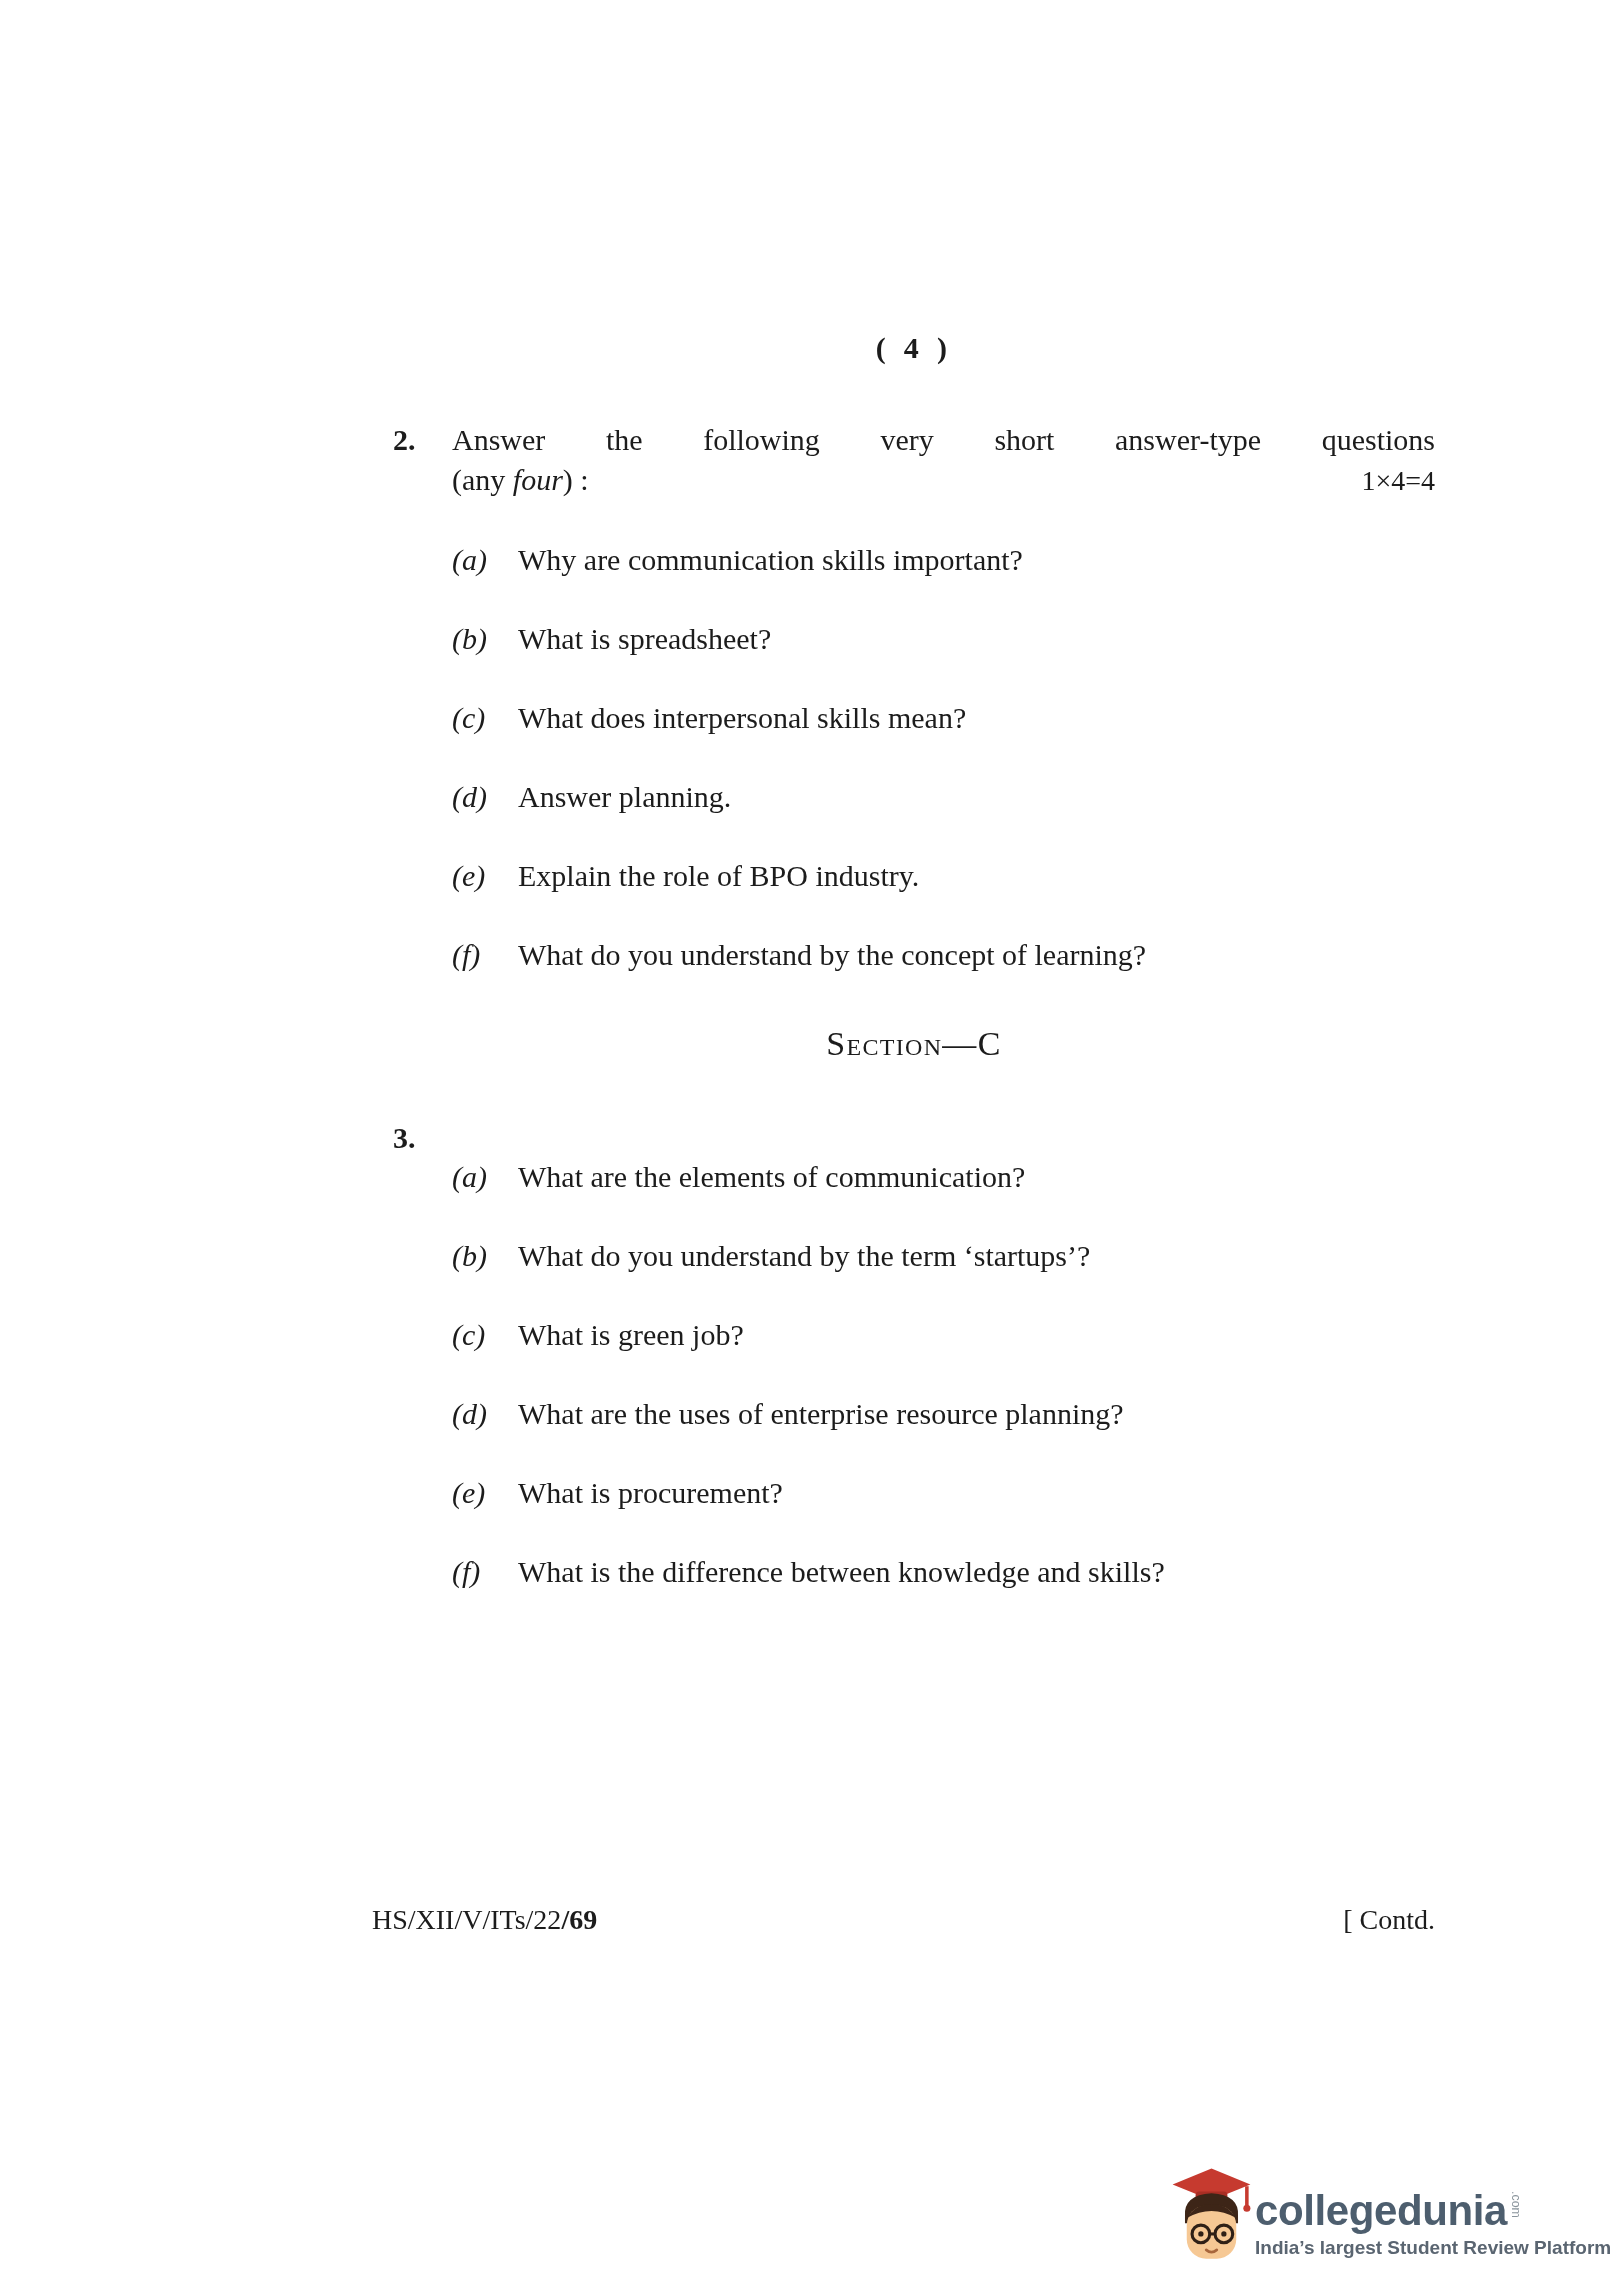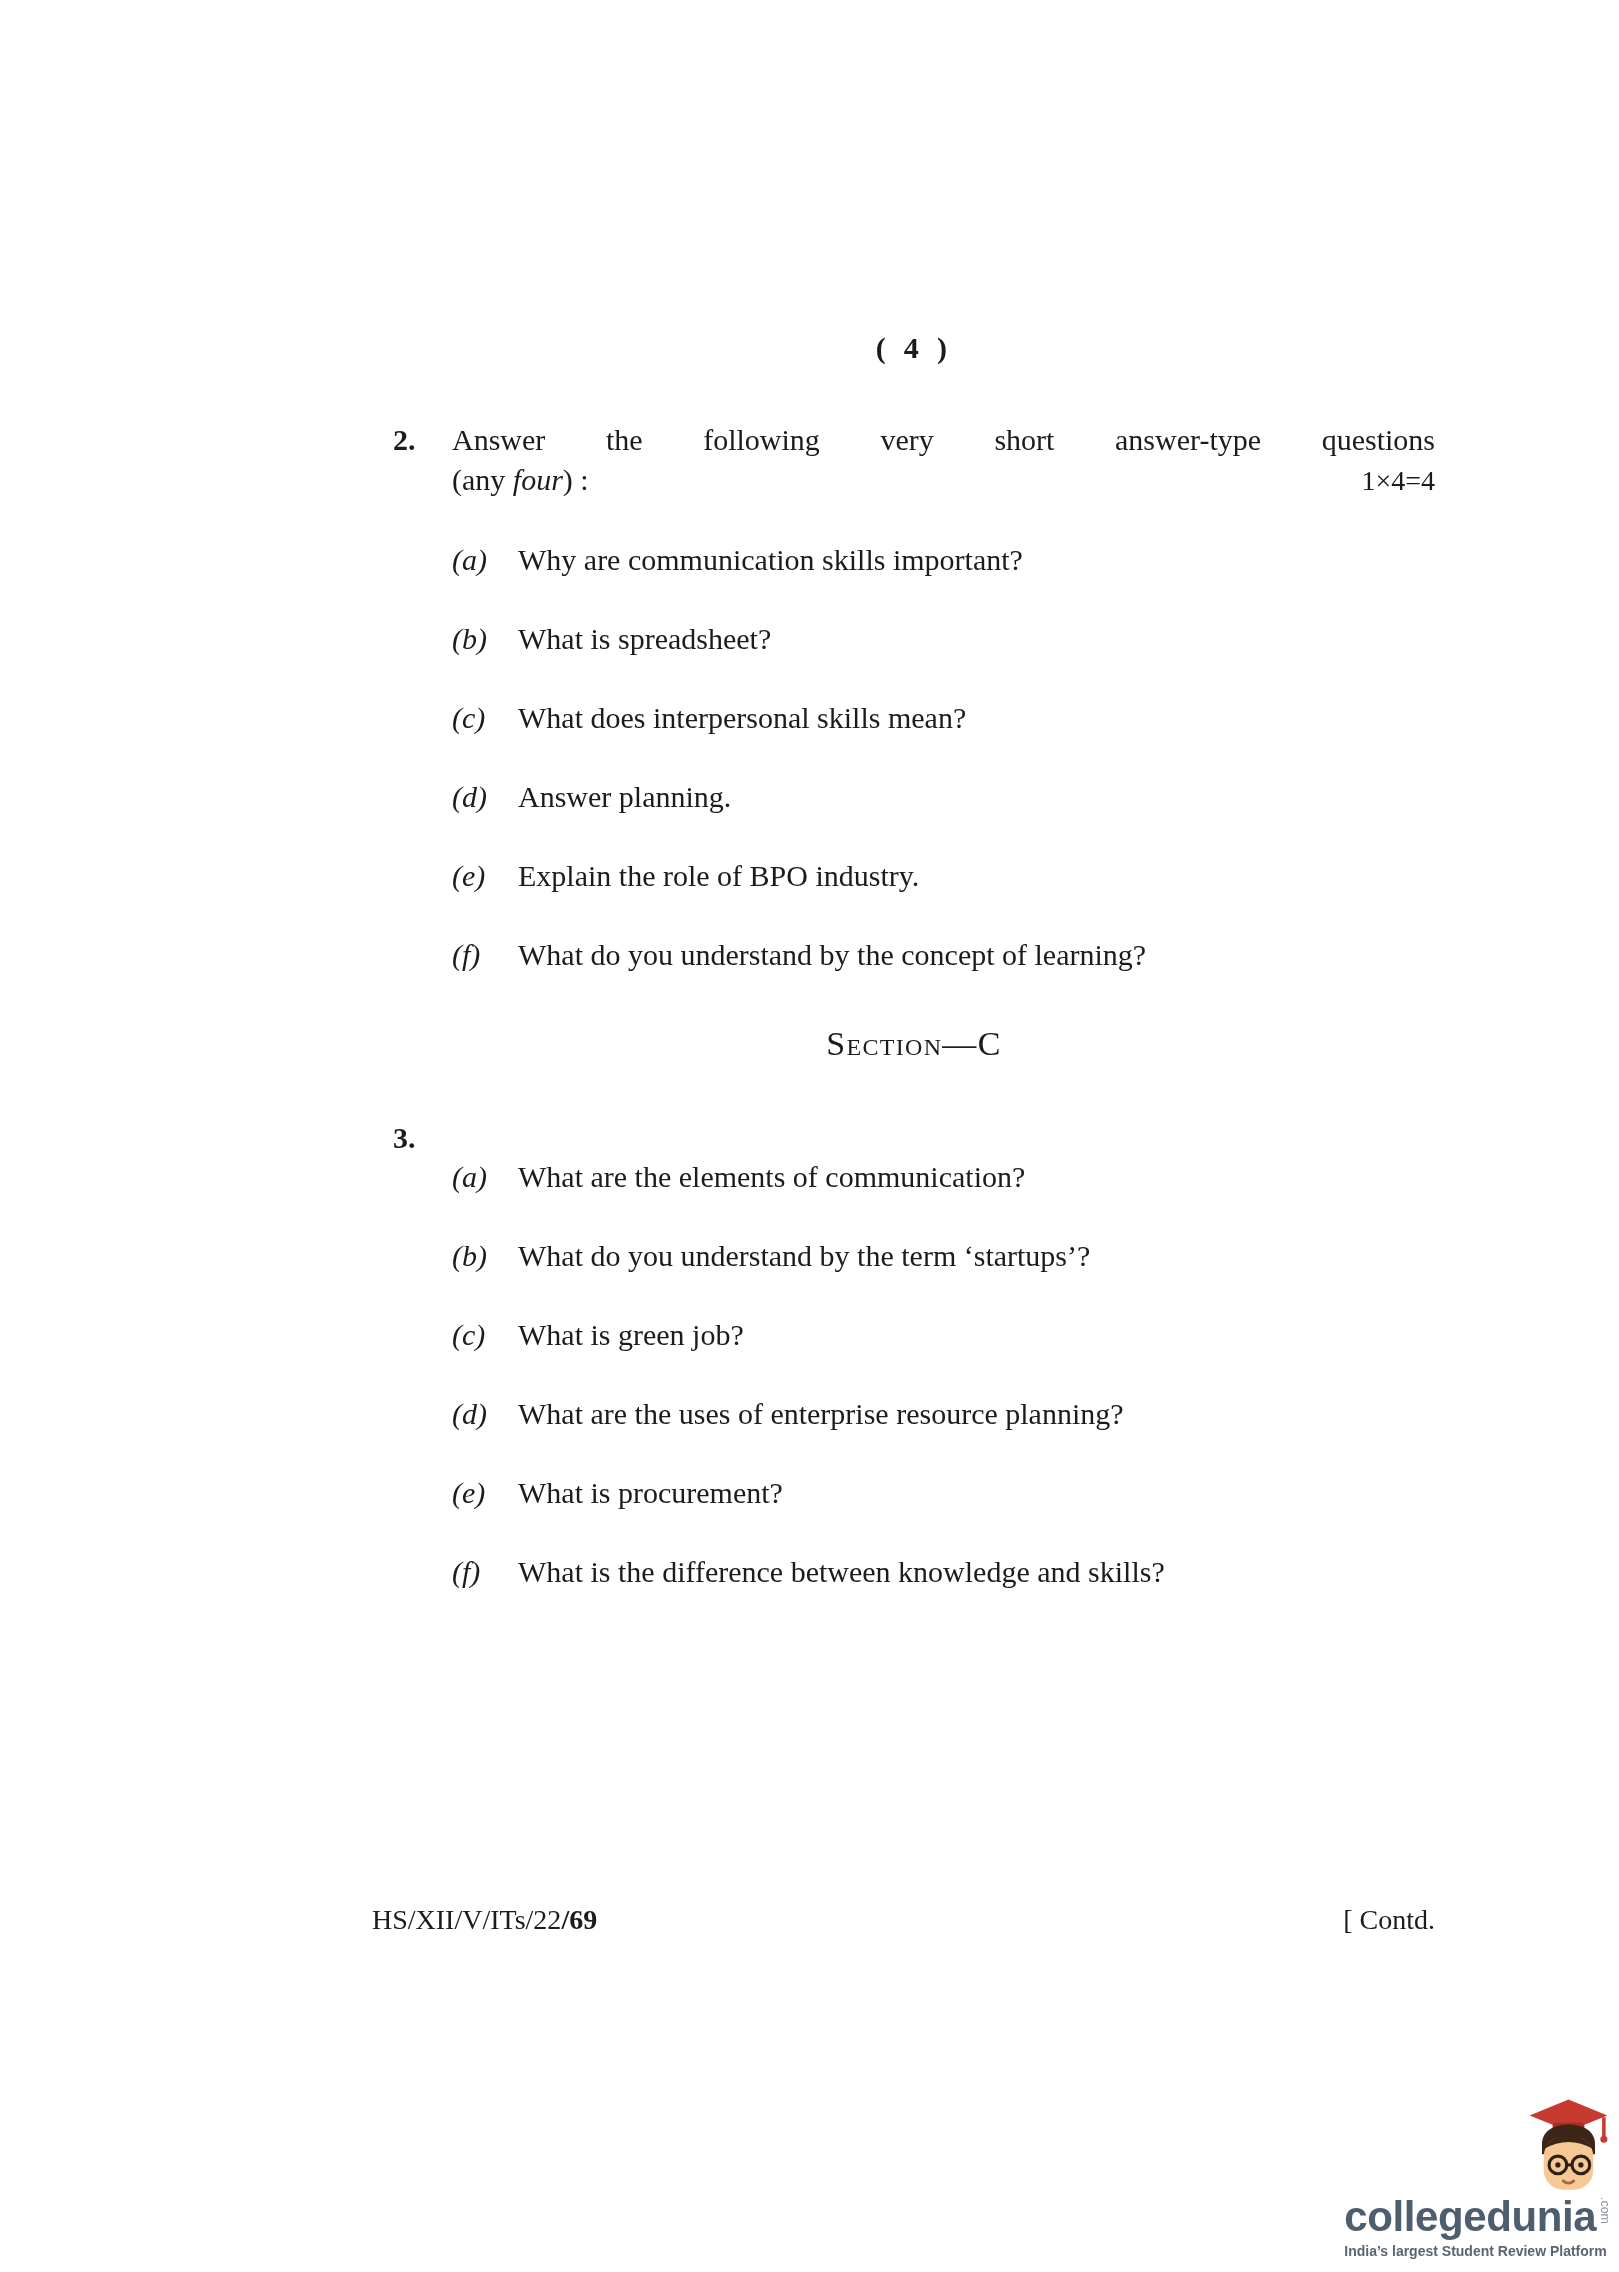--- a/index.html
+++ b/index.html
@@ -72,21 +72,20 @@
     font-size: 28px;
   }
   .bold { font-weight: bold; }
   .brand {
     position: absolute;
     right: 8.8px;
     bottom: 8.8px;
     display: flex;
     align-items: flex-end;
     gap: 1px;
-    flex-direction: column;
   }
   .brand-text { padding-bottom: 5.3px; }
   .wordmark-row { display: flex; align-items: flex-start; }
   .wordmark {
     font-family: "Liberation Sans", sans-serif;
     font-weight: bold;
     font-size: 42px;
     line-height: 42px;
     color: #4d5e6e;
     letter-spacing: -0.4px;
@@ -95,21 +94,21 @@
     font-family: "Liberation Sans", sans-serif;
     font-size: 12.4px;
     color: #8a949c;
     writing-mode: vertical-rl;
     line-height: 12.4px;
     margin-left: 2.6px;
     margin-top: 1.8px;
   }
   .tagline {
     font-family: "Liberation Sans", sans-serif;
-    font-size: 14px;
+    font-size: 19px;
     font-weight: bold;
     color: #5a6571;
     margin-top: 5.3px;
   }
   .mascot-box { width: 85px; height: 99px; flex: 0 0 auto; }
 </style>
 </head>
 <body>
 
 <div class="content">

